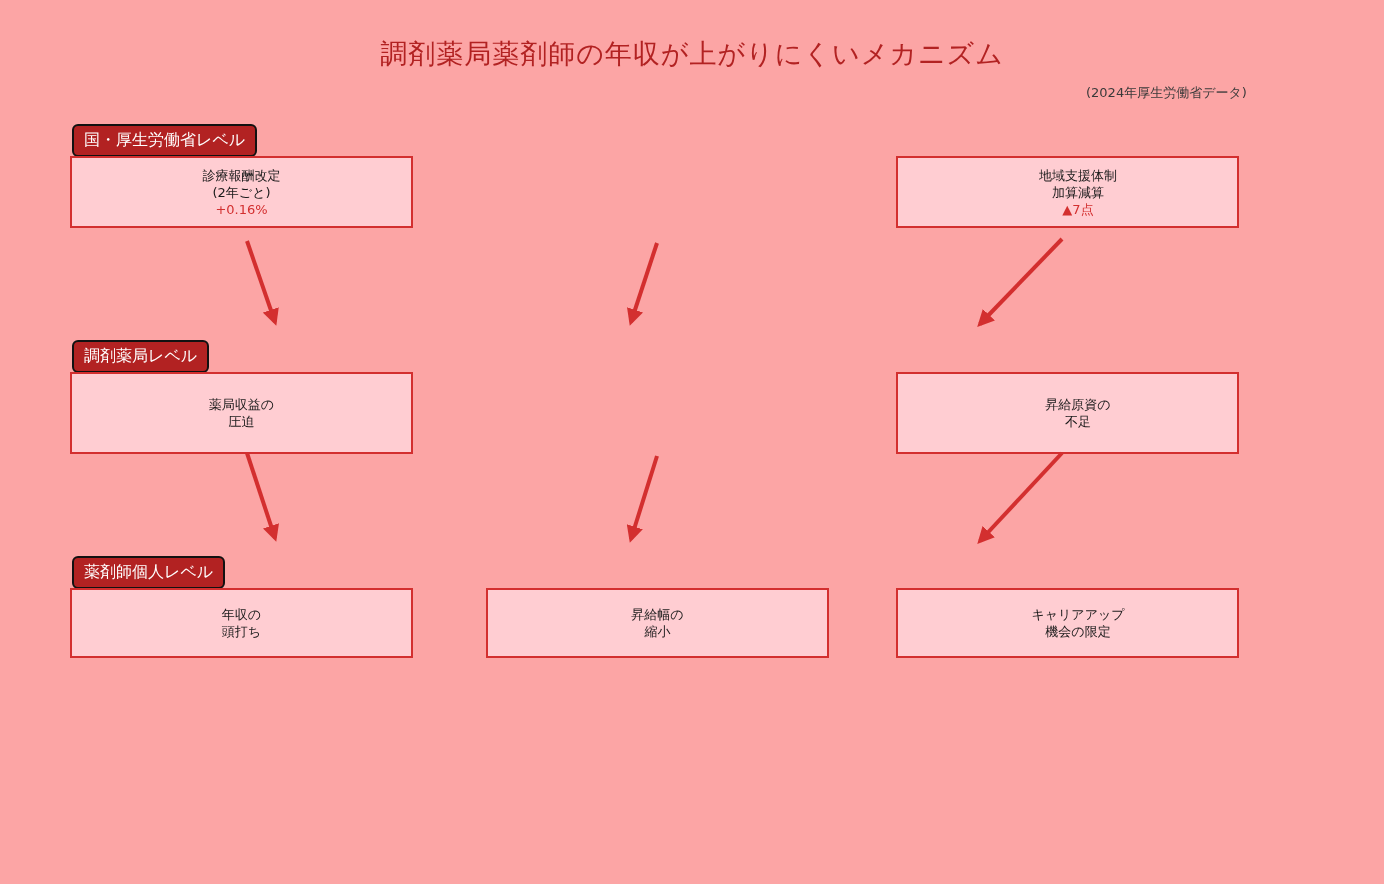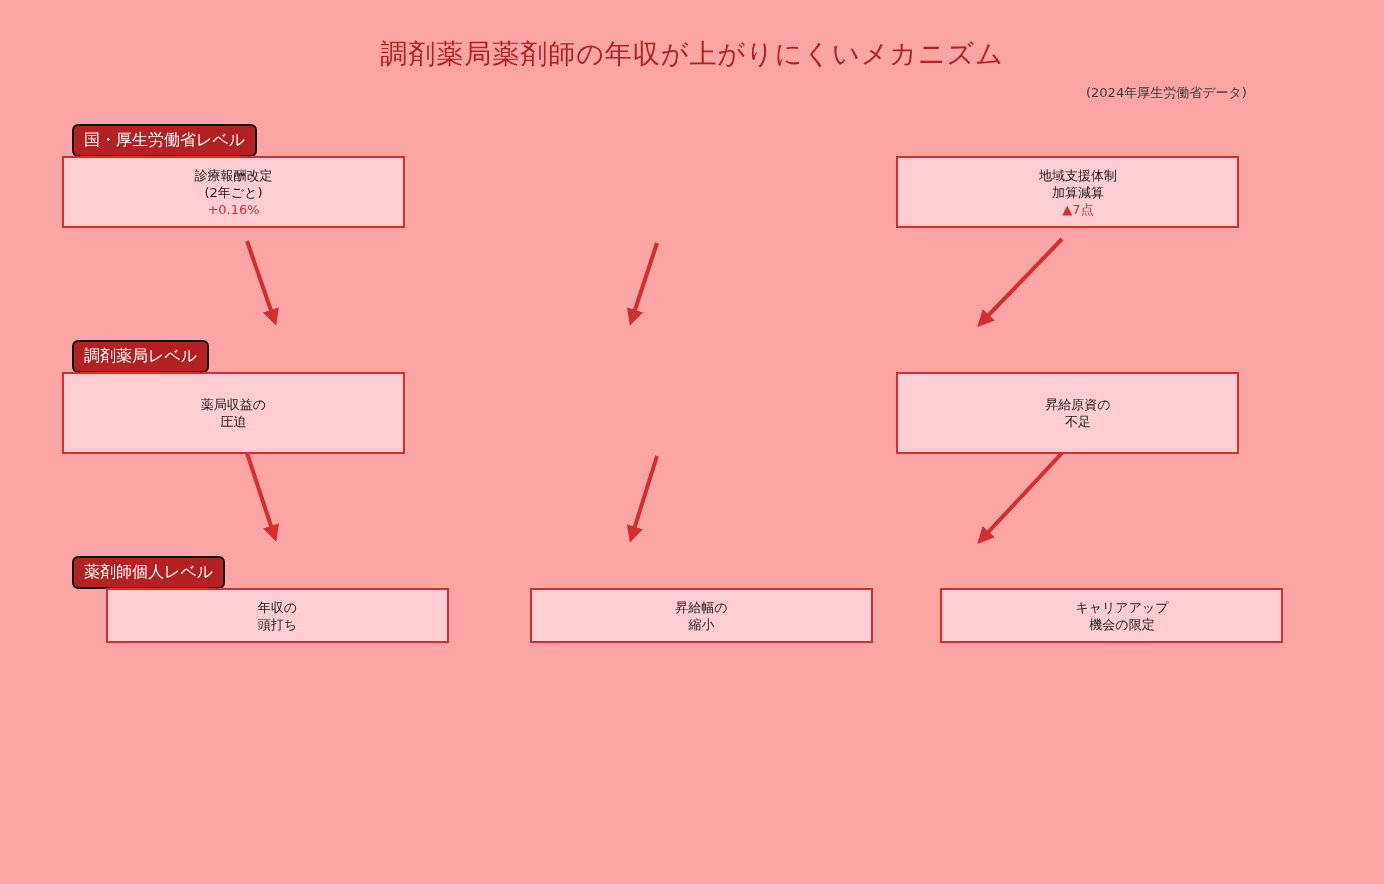--- a/index.html
+++ b/index.html
@@ -59,26 +59,26 @@
   .node-box .line {
     font-size: 13px;
     line-height: 17px;
     color: #1a1a1a;
   }
   .node-box .value {
     font-size: 13px;
     line-height: 17px;
     color: #d32f2f;
   }
-  .col-1 { left: 62px; text-align: center; }
+  .col-1 { left: 70px; text-align: center; }
   .col-2 { left: 486px; }
   .col-3 { left: 896px; padding-left: 21px; }
   .row-1 { top: 156px; }
   .row-2 { top: 372px; height: 82px; }
-  .row-3 { top: 588px; height: 55px; margin-left: 44px; }
+  .row-3 { top: 588px; height: 70px; }
   .arrow-layer {
     position: absolute;
     top: 0; left: 0;
     width: 1384px; height: 884px;
     pointer-events: none;
   }
 </style>
 </head>
 <body>
 

